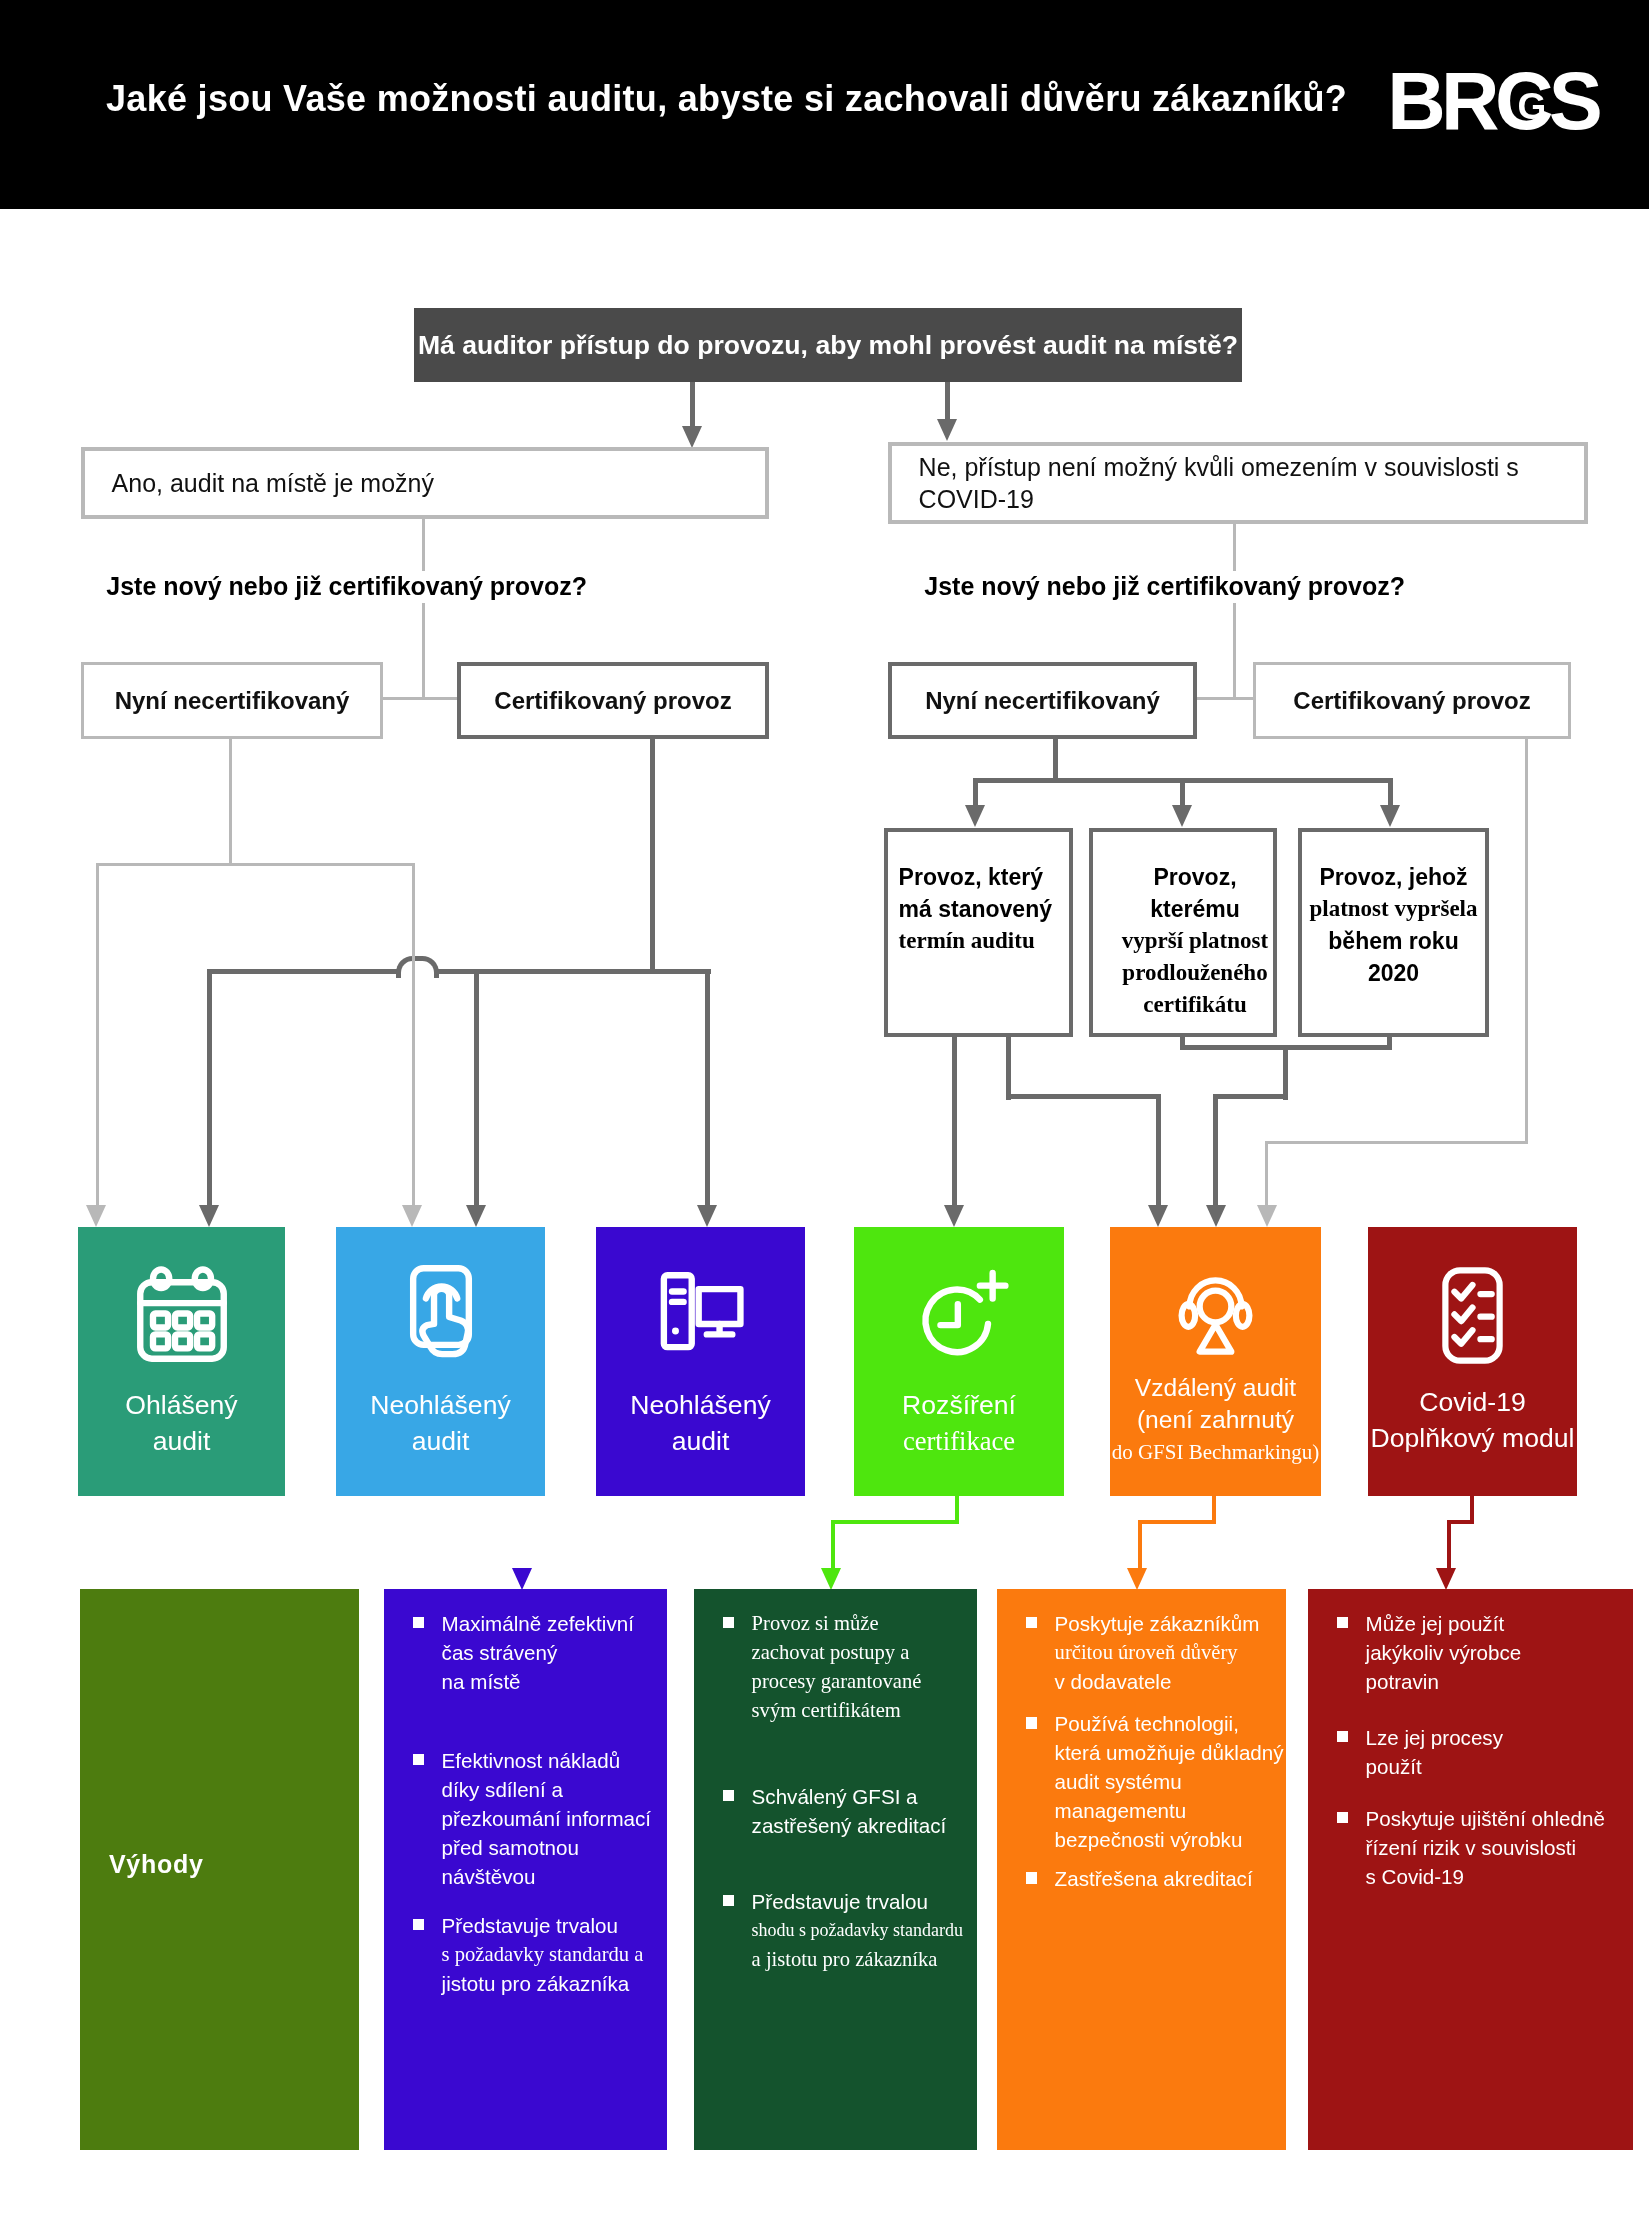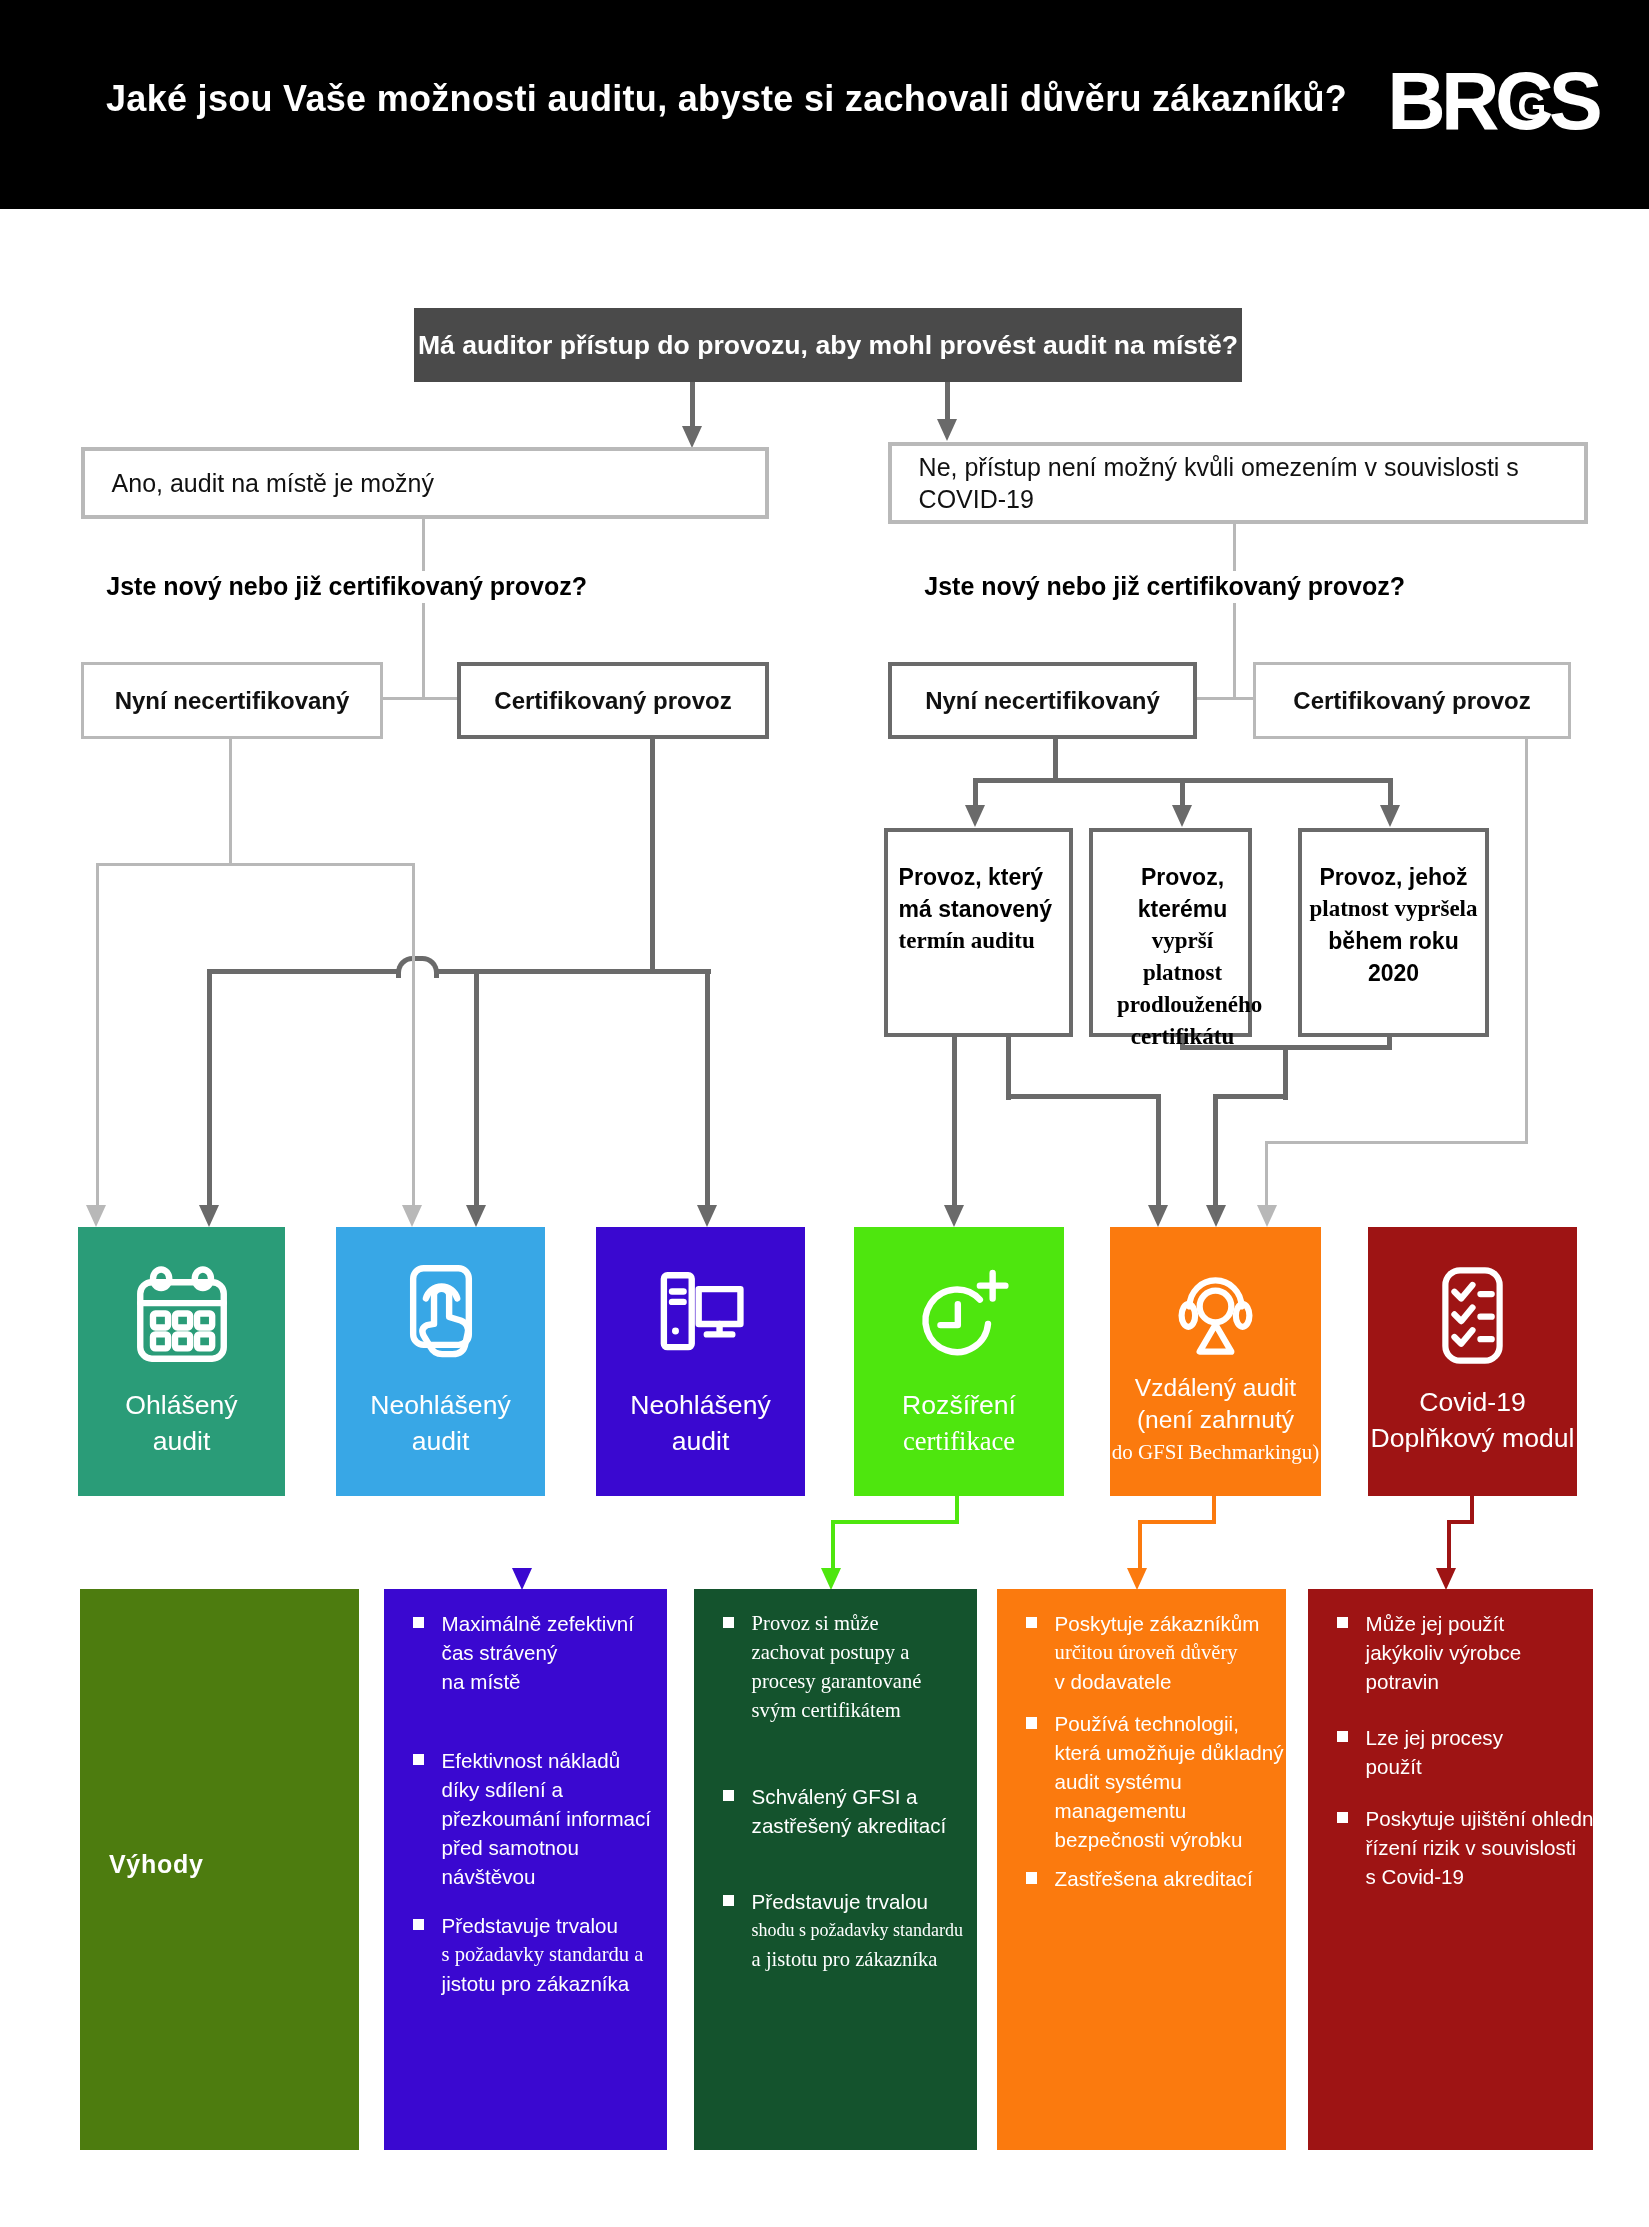--- a/index.html
+++ b/index.html
@@ -155,21 +155,21 @@
 </div>
 <div class="abs fbox pair b-light" style="left:1253px;top:662px;width:318px;height:77px;">
   <span>Certifikovaný provoz</span>
 </div>
 
 <div class="abs pbox leftal" style="left:884px;top:828px;width:189px;height:209px;">
     <div class="ln">Provoz, který</div>
     <div class="ln">má stanovený</div>
     <div class="ln serif">termín auditu</div>
   </div>
-<div class="abs pbox" style="left:1089px;top:828px;width:163px;height:209px;padding-left:24px;">
+<div class="abs pbox" style="left:1089px;top:828px;width:188px;height:209px;padding-left:24px;">
     <div class="ln">Provoz, kterému</div>
     <div class="ln serif">vyprší platnost</div>
     <div class="ln serif">prodlouženého</div>
     <div class="ln serif">certifikátu</div>
   </div>
 <div class="abs pbox" style="left:1298px;top:828px;width:191px;height:209px;">
     <div class="ln">Provoz, jehož</div>
     <div class="ln serif">platnost vypršela</div>
     <div class="ln">během roku</div>
     <div class="ln">2020</div>
@@ -337,21 +337,21 @@
         <div class="ln">bezpečnosti výrobku</div>
       </div>
     </div>
     <div class="bullet">
       <span class="bsq"></span>
       <div class="btxt">
         <div class="ln">Zastřešena akreditací</div>
       </div>
     </div>
   </div>
-<div class="abs bcol" id="colD" style="left:1308px;width:285px;background:#9e1414;">
+<div class="abs bcol" id="colD" style="left:1308px;width:325px;background:#9e1414;">
     <div class="bullet">
       <span class="bsq"></span>
       <div class="btxt">
         <div class="ln">Může jej použít</div>
         <div class="ln">jakýkoliv výrobce</div>
         <div class="ln">potravin</div>
       </div>
     </div>
     <div class="bullet">
       <span class="bsq"></span>

